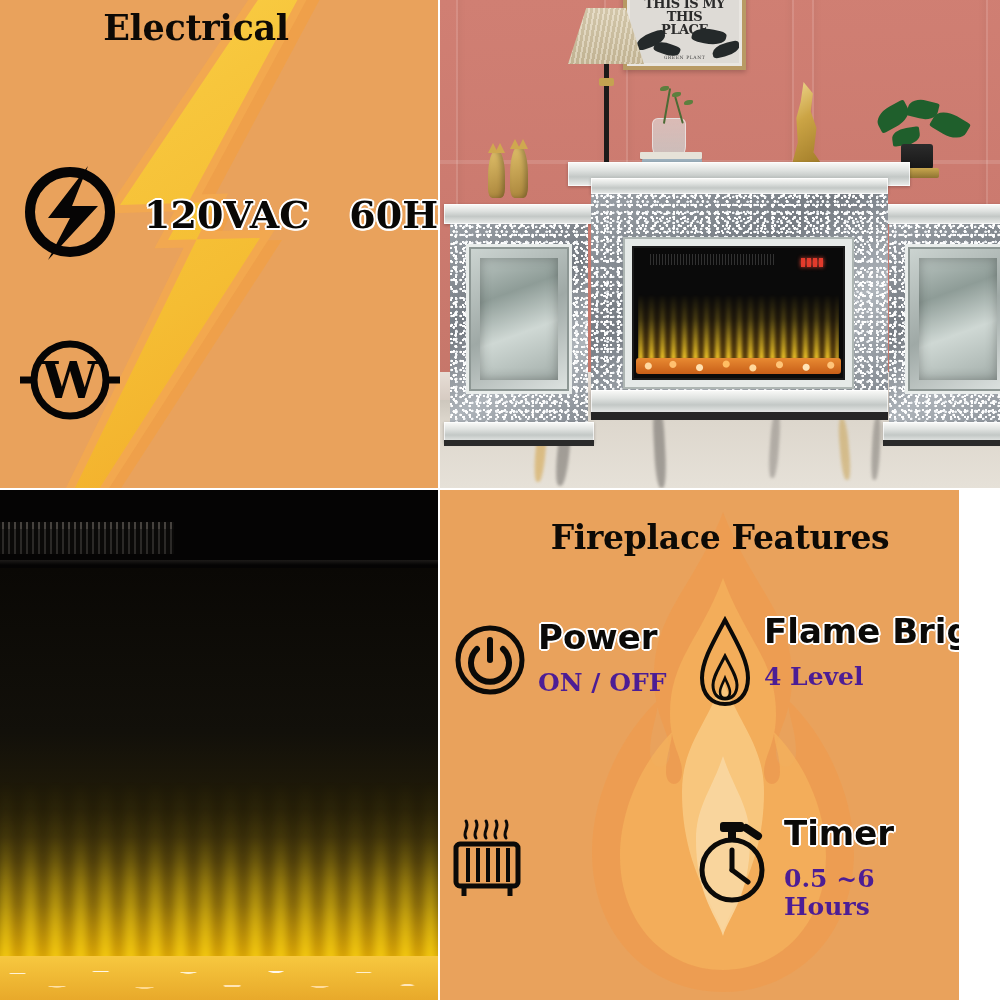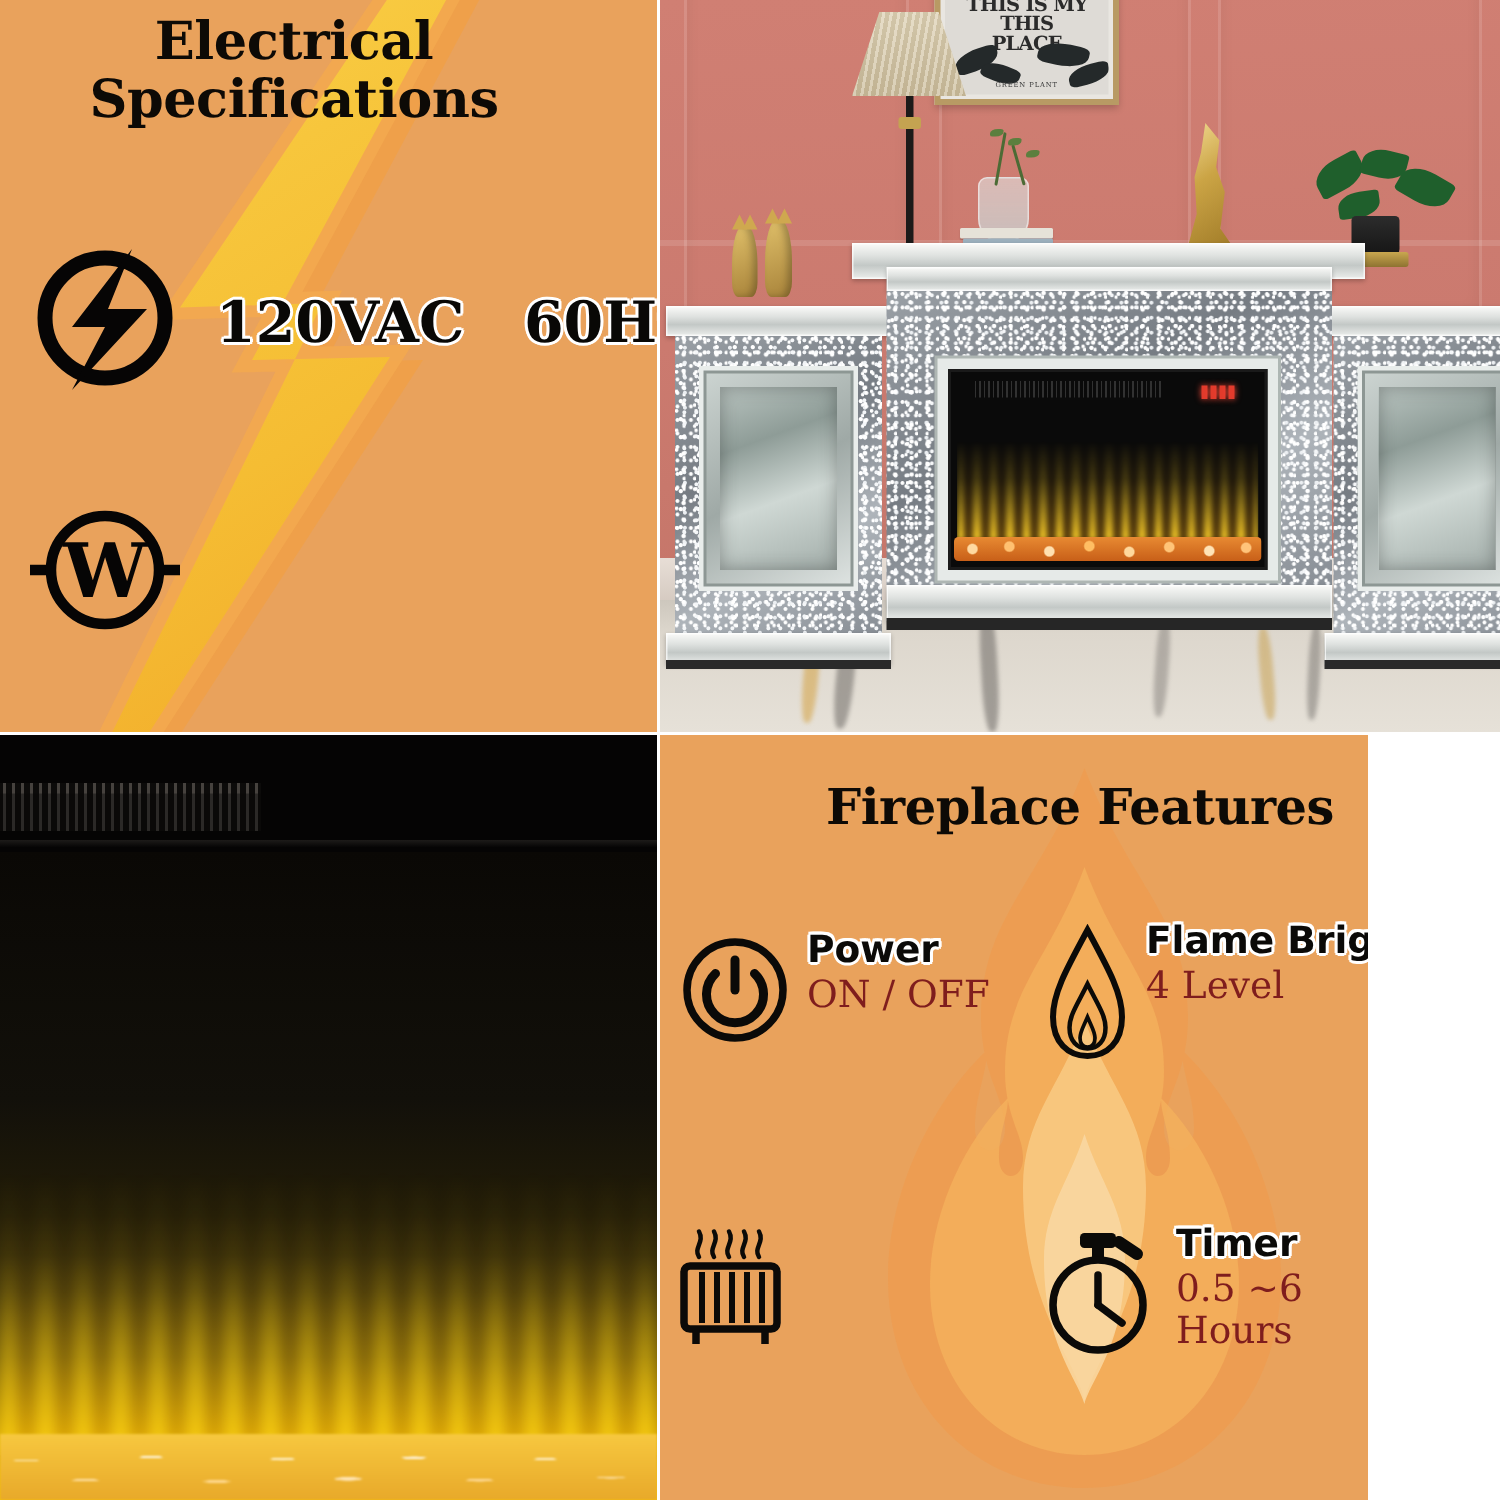--- a/index.html
+++ b/index.html
@@ -6,21 +6,21 @@
   html,body { width:1000px; height:1000px; overflow:hidden; background:#fff; }
   body { font-family:"Liberation Sans", sans-serif; }
 
   .sheet { position:relative; width:1000px; height:1000px; }
 
   
   .quad { position:absolute; overflow:hidden; }
   #q-specs    { left:0;     top:0;     width:438px; height:488px; background:#e9a25c; }
   #q-room     { left:440px; top:0;     width:560px; height:488px; background:#cf7b70; }
   #q-closeup  { left:0;     top:490px; width:438px; height:510px; background:#070603; }
-  #q-features { left:440px; top:490px; width:472px; height:510px; background:#e9a25c; }
+  #q-features { left:440px; top:490px; width:519px; height:510px; background:#e9a25c; }
 
   
   .bolt-wrap { position:absolute; inset:0; }
   .bolt-svg  { position:absolute; left:-8px; top:-10px; width:460px; height:510px; }
 
   .spec-title {
     position:absolute; left:0; top:8px; width:392px;
     text-align:center; z-index:4;
     font-family:"DejaVu Serif", serif;
     font-weight:bold; font-size:35px; line-height:1.12;
@@ -248,29 +248,29 @@
   .feat-cell { position:absolute; z-index:5; display:flex; align-items:flex-start; }
   #feat-power   { left:12px;  top:130px; }
   #feat-flame   { left:258px; top:124px; }
   #feat-heater  { left:10px;  top:320px; }
   #feat-timer   { left:252px; top:326px; }
 
   .feat-ic { flex:0 0 auto; margin-top:2px; }
   .feat-txt { margin-left:10px; }
 
   .feat-label {
-    font-family:"DejaVu Sans", sans-serif; font-weight:bold; font-size:25px;
+    font-family:"DejaVu Sans", sans-serif; font-weight:bold; font-size:34px;
     color:#0b0a08; line-height:1.05; white-space:nowrap;
     text-shadow:
       2px 0 0 #fff, -2px 0 0 #fff, 0 2px 0 #fff, 0 -2px 0 #fff,
       1.4px 1.4px 0 #fff, -1.4px 1.4px 0 #fff, 1.4px -1.4px 0 #fff, -1.4px -1.4px 0 #fff;
   }
   .feat-value {
-    font-family:"DejaVu Serif", serif; font-weight:normal; font-size:25px;
-    color:#7f1d1d; line-height:1.12; margin-top:3px; white-space:pre-line;
+    font-family:"DejaVu Serif", serif; font-weight:bold; font-size:25px;
+    color:#4c1d95; line-height:1.12; margin-top:13px; white-space:pre-line;
   }
   #feat-flame .feat-txt { margin-left:12px; }
   #feat-timer .feat-txt { margin-left:12px; }
 </style>
 </head>
 <body>
 
 <div class="sheet">
 
   <div class="quad" id="q-specs">
@@ -286,21 +286,20 @@
             <stop offset="70%" stop-color="#f5bd33"></stop>
             <stop offset="100%" stop-color="#f3b02d"></stop>
           </linearGradient>
         </defs>
         <polygon points="278,-8 128,215 223,212 78,508 100,510 268,248 176,250 314,-6" fill="url(#boltgrad)"></polygon>
       </svg>
     </div>
 
     <div class="spec-title">
       <span class="ln">Electrical</span>
-      <span class="ln">Specifications</span>
     </div>
 
     <div class="spec-row" id="spec-row-voltage">
       <span class="spec-ic">
         <svg width="104" height="104" viewBox="0 0 104 104">
           <circle cx="52" cy="52" r="40" fill="none" stroke="#060505" stroke-width="10"></circle>
           <polygon points="70,6 30,58 52,58 30,100 80,46 54,46" fill="#060505"></polygon>
         </svg>
       </span>
       <span class="spec-text">120VAC   60Hz</span>

